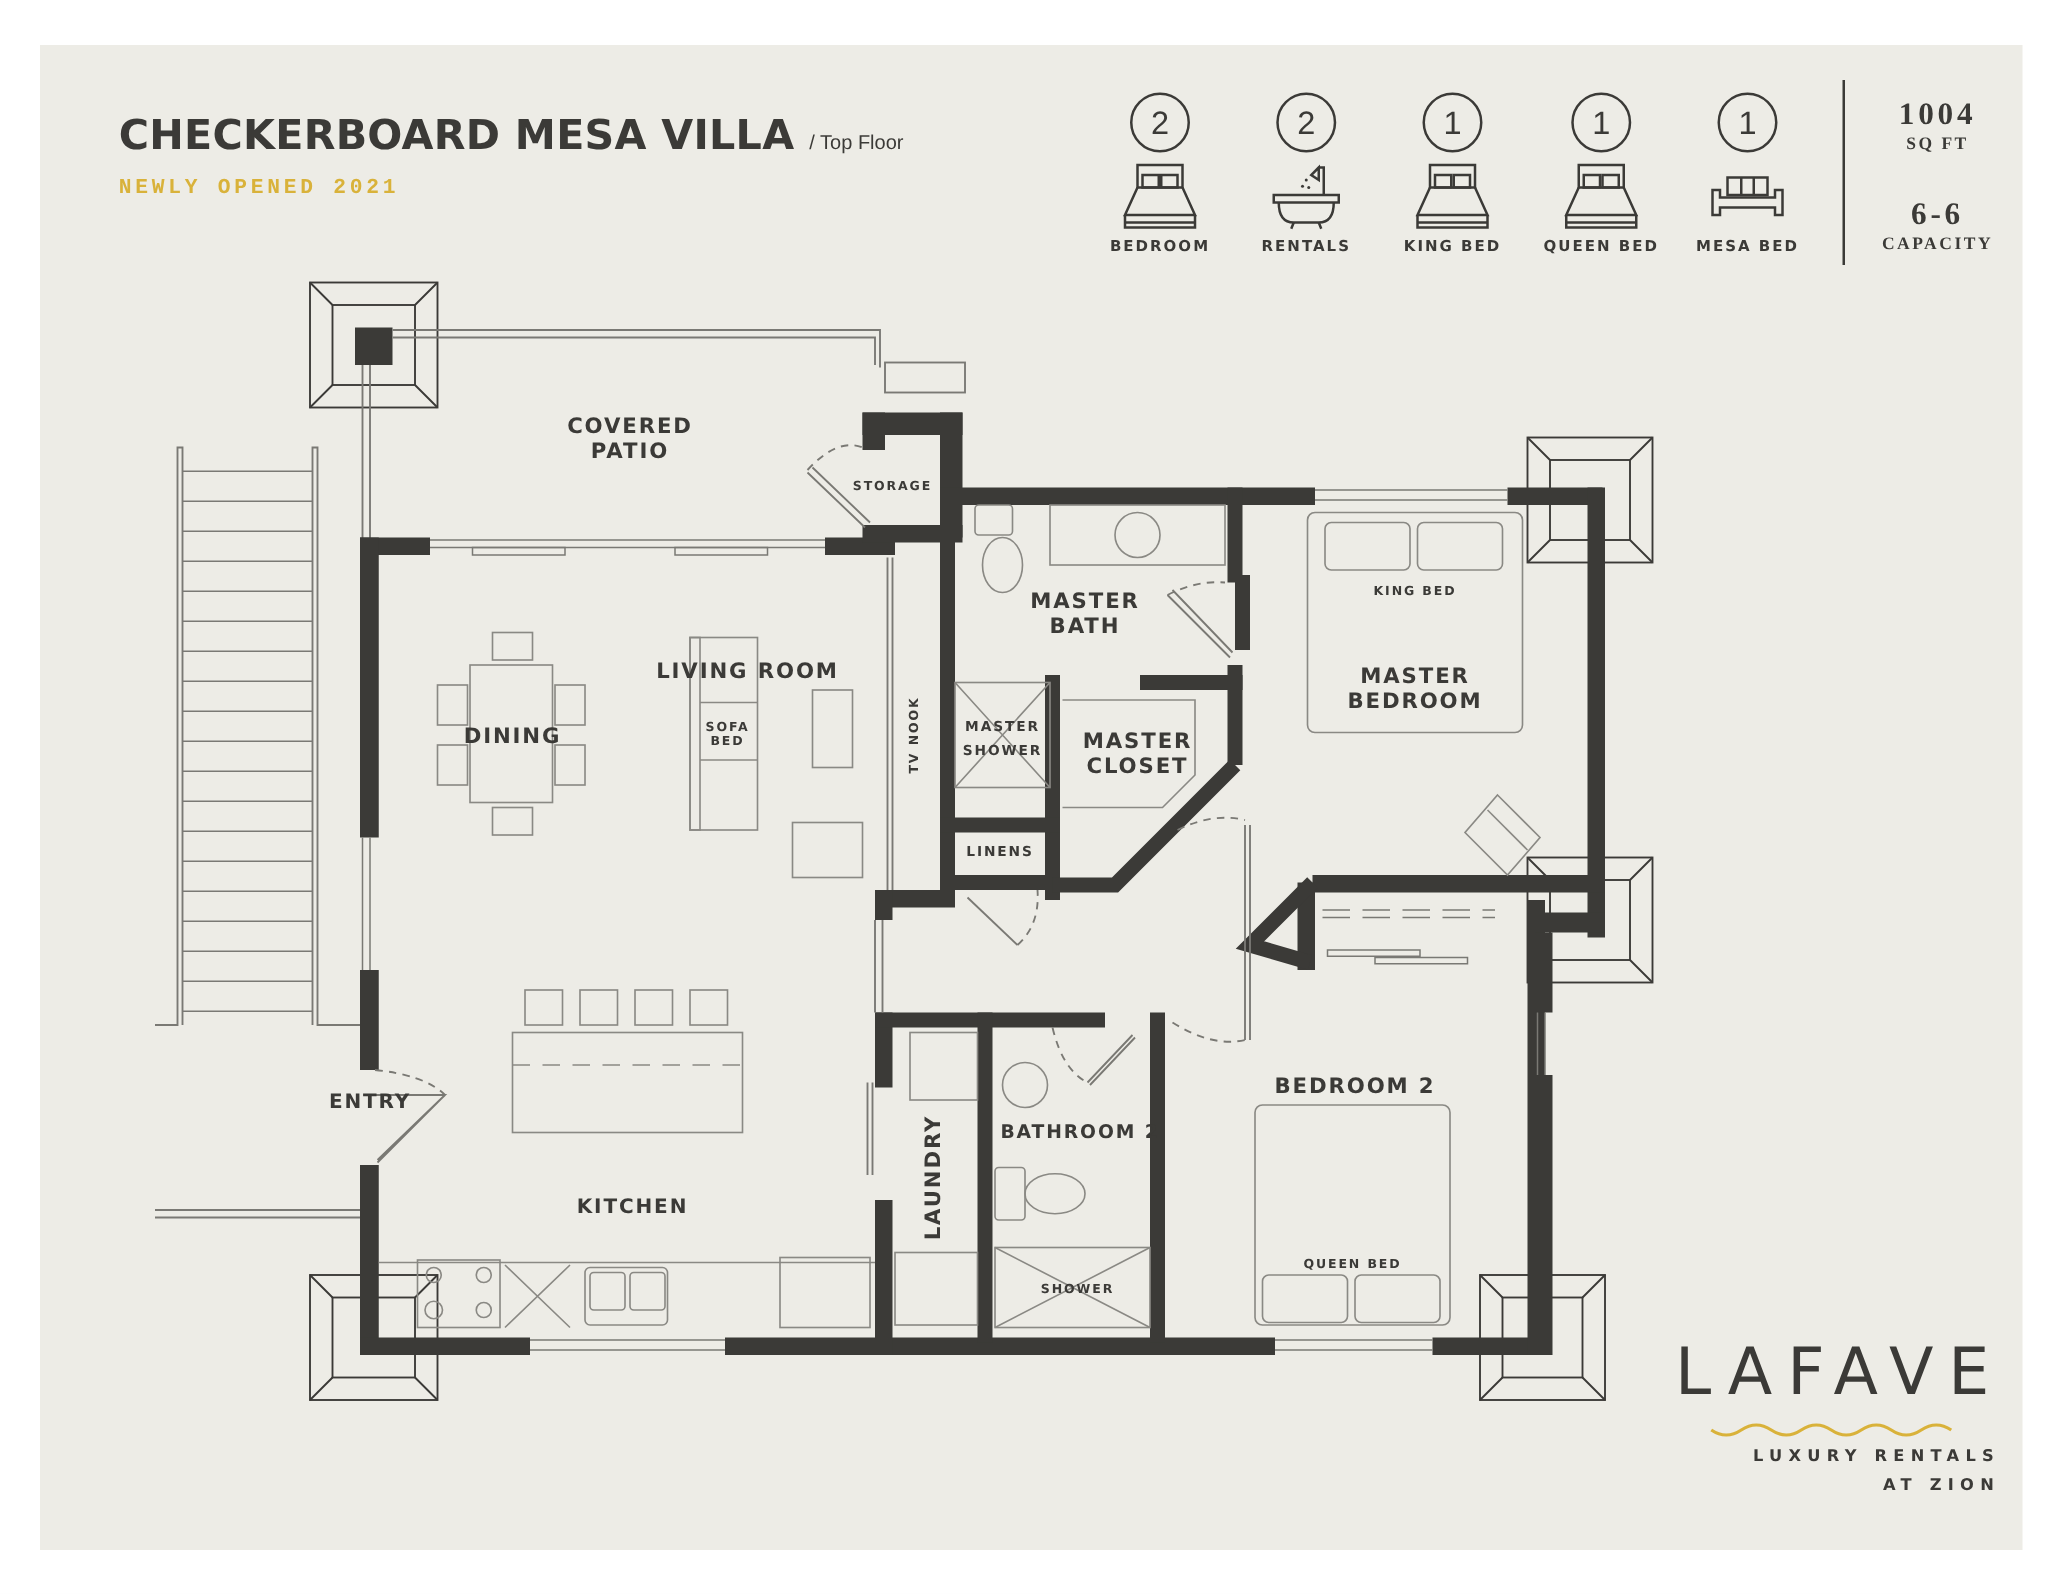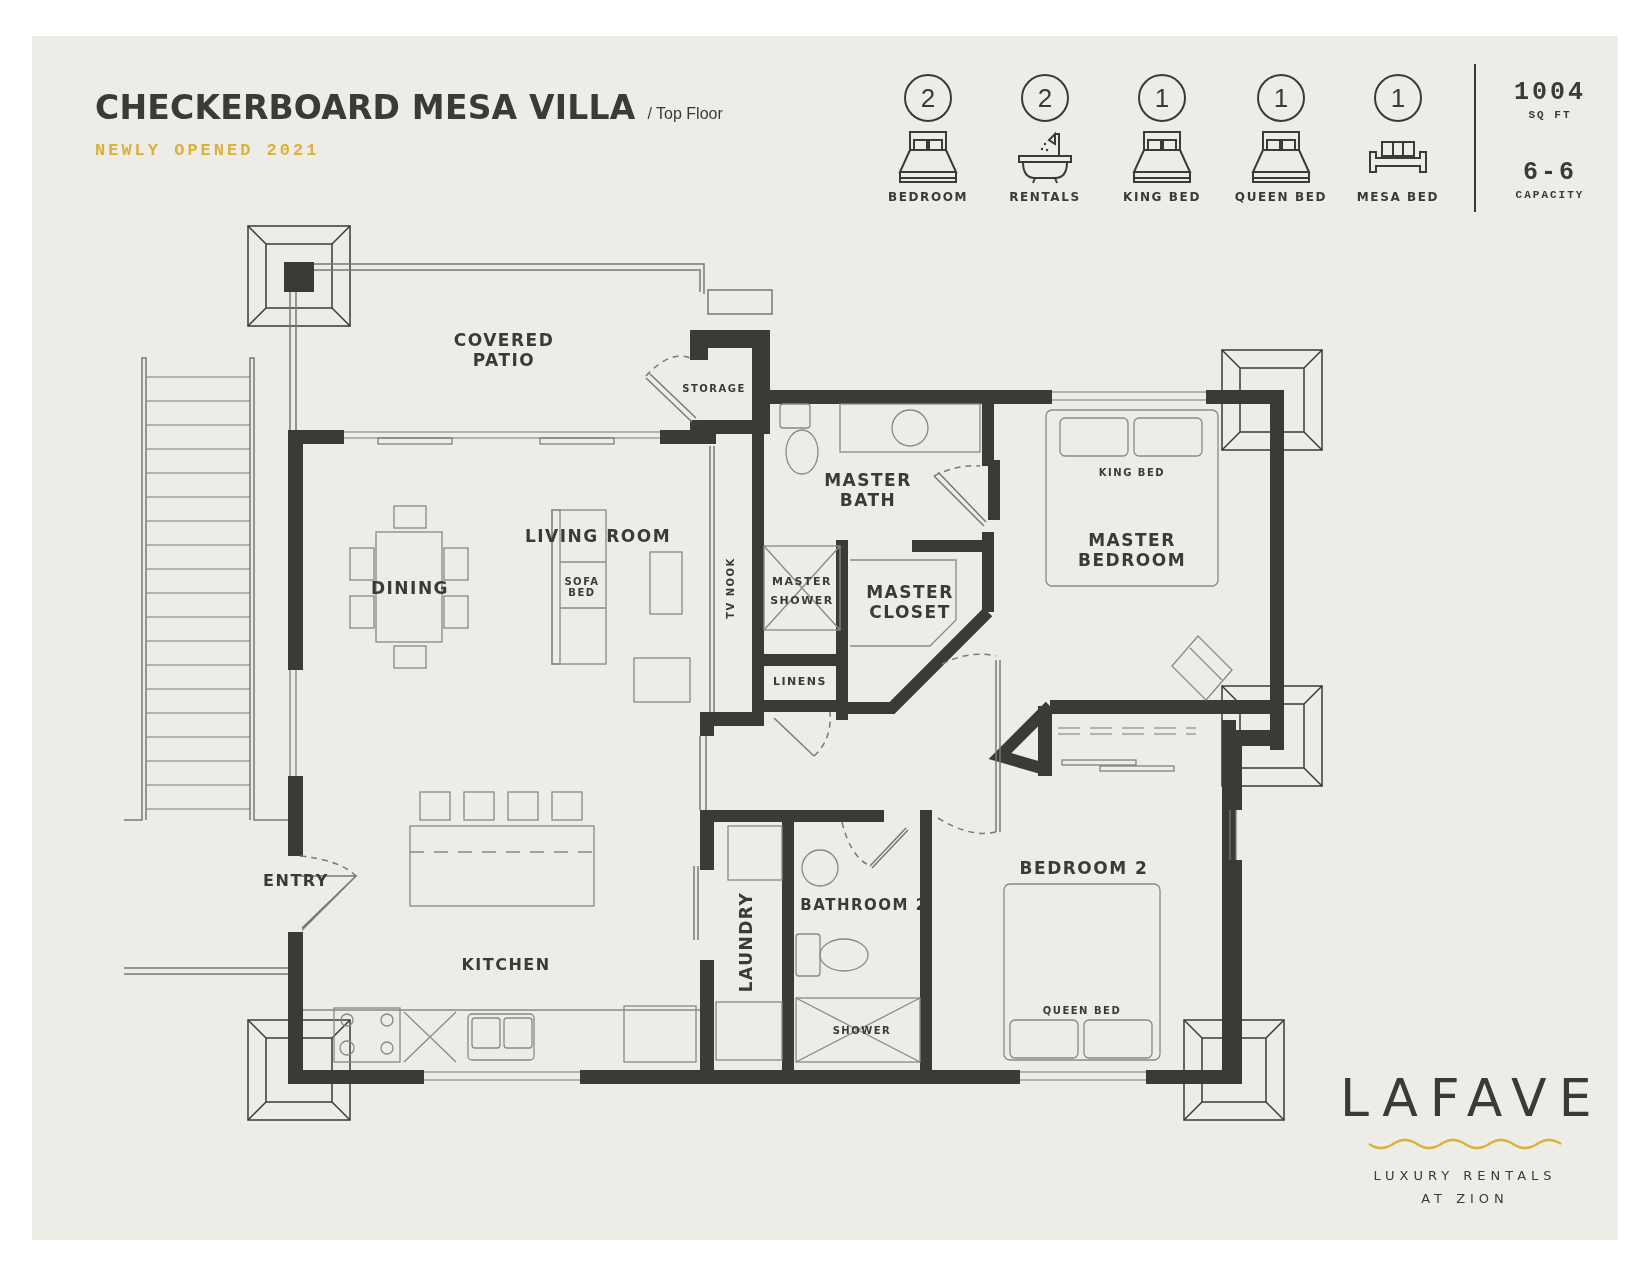--- a/index.html
+++ b/index.html
@@ -6,28 +6,28 @@
   body{width:1650px;height:1275px;position:relative;overflow:hidden;font-family:"Liberation Sans",sans-serif;}
   .sheet{position:absolute;left:32px;top:36px;width:1586px;height:1204px;background:#edece6;}
   .title{position:absolute;left:95px;top:88px;font-family:"DejaVu Sans",sans-serif;font-weight:bold;font-size:33px;color:#3b3a37;letter-spacing:0.2px;white-space:nowrap;}
   .subtitle{font-family:"Liberation Sans",sans-serif;font-weight:normal;font-size:16px;margin-left:12px;color:#3b3a37;letter-spacing:0;}
   .tagline{position:absolute;left:95px;top:141px;font-family:Liberation Mono, monospace;font-weight:bold;font-size:17px;letter-spacing:3px;color:#d9b23a;}
   .stat{position:absolute;top:74px;width:110px;text-align:center;}
   .stat .circle{width:44px;height:44px;border:2px solid #3b3a37;border-radius:50%;margin:0 auto;font-size:26px;line-height:44px;color:#3b3a37;font-family:"Liberation Sans",sans-serif;}
   .stat svg{display:block;margin:6px auto 0;}
   .stat .lbl{font-family:"DejaVu Sans",sans-serif;font-weight:bold;font-size:12px;letter-spacing:1.6px;color:#3b3a37;margin-top:4px;}
   .divider{position:absolute;left:1474px;top:64px;width:2px;height:148px;background:#3b3a37;}
-  .metric{position:absolute;left:1490px;width:120px;text-align:center;color:#3b3a37;font-family:Liberation Mono, monospace;font-weight:bold;}
+  .metric{position:absolute;left:1490px;width:120px;text-align:center;color:#3b3a37;font-family:Liberation Serif, serif;font-weight:bold;}
   .metric .big{font-size:25px;letter-spacing:3px;}
-  .metric .small{font-size:11px;letter-spacing:2px;margin-top:2px;}
+  .metric .small{font-size:14px;letter-spacing:2px;margin-top:2px;}
   .plan{position:absolute;left:0;top:0;}
   .room{font-family:"DejaVu Sans",sans-serif;font-weight:bold;fill:#3b3a37;letter-spacing:1.5px;}
   .logo{position:absolute;left:1330px;top:1068px;width:270px;text-align:center;color:#3b3a37;}
   .logo .brand{font-family:"DejaVu Sans",sans-serif;font-weight:normal;font-size:52px;letter-spacing:12px;margin-left:10px;}
-  .logo .sub{font-family:"DejaVu Sans",sans-serif;font-weight:normal;font-size:13px;letter-spacing:5px;line-height:23px;margin-top:10px;}
+  .logo .sub{font-family:"DejaVu Sans",sans-serif;font-weight:bold;font-size:13px;letter-spacing:5px;line-height:23px;text-align:right;}
 </style>
 </head>
 <body>
 
 <div class="sheet"></div>
 
 <div class="title"><span>CHECKERBOARD MESA VILLA</span><span class="subtitle">/ Top Floor</span></div>
 <div class="tagline">NEWLY OPENED 2021</div>
 
 <div class="stat" style="left:873px">

